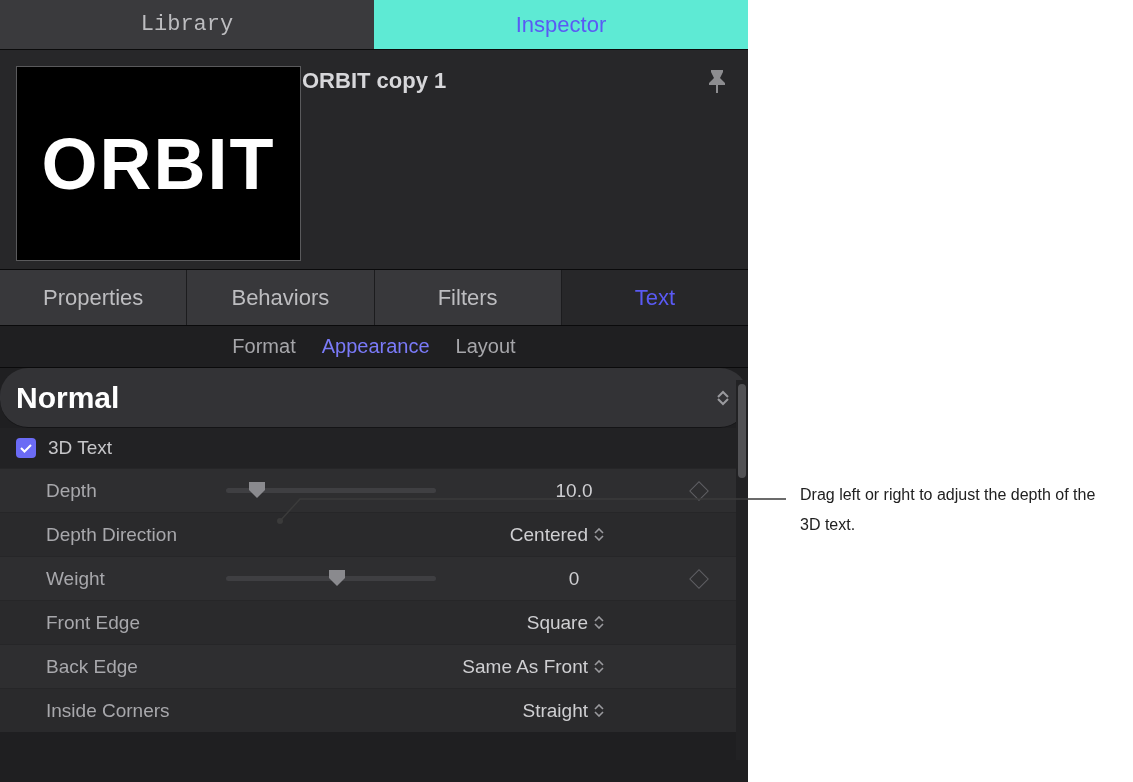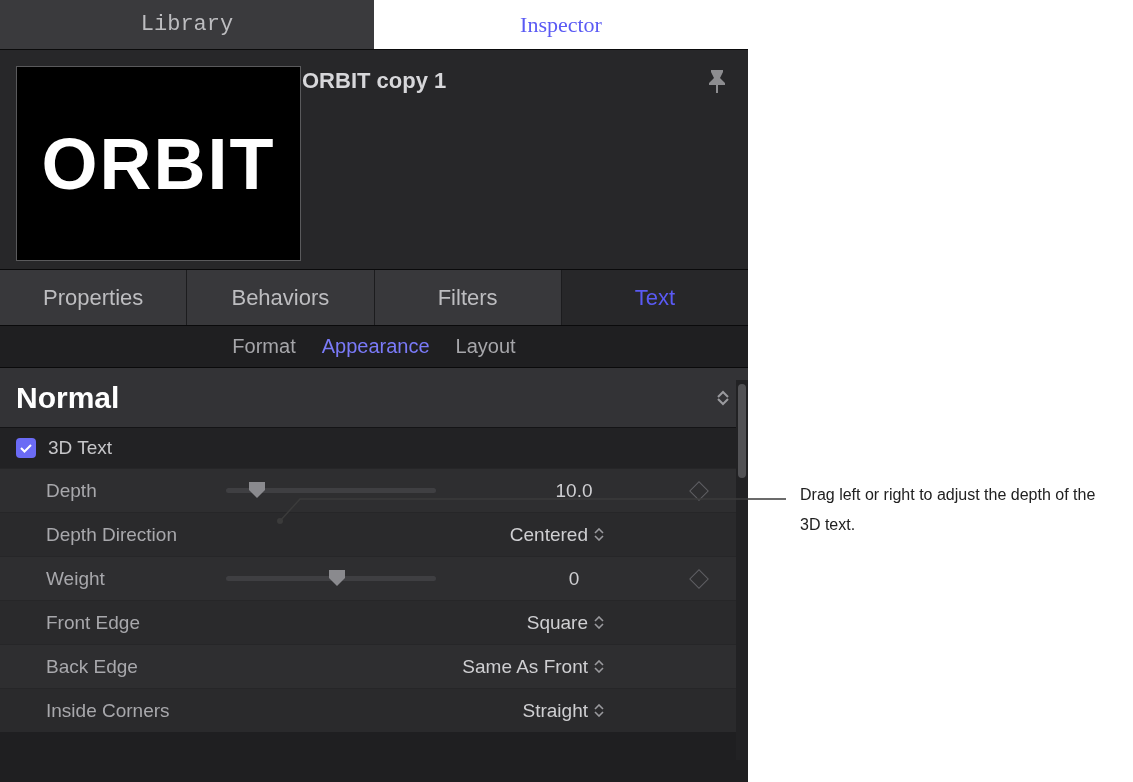--- a/index.html
+++ b/index.html
@@ -28,21 +28,21 @@
       flex: 1;
       display: flex;
       align-items: center;
       justify-content: center;
       font-size: 22px;
       color: #bdbdc0;
       background: #272729;
       cursor: pointer;
     }
     .toptab.inactive { background: #3a3a3d; font-family: Liberation Mono, monospace; }
-    .toptab.active { color: #5a5af4; background: #ffffff; font-family: Liberation Serif, serif; }
+    .toptab.active { color: #5a5af4; background: #5eead4; }
 
     .header {
       position: relative;
       height: 220px;
       background: #272729;
       border-bottom: 1px solid #0a0a0b;
     }
     .preview {
       position: absolute;
       left: 16px; top: 16px;
@@ -114,20 +114,21 @@
     .content { position: relative; }
 
     .style-row {
       height: 60px;
       background: #333336;
       display: flex;
       align-items: center;
       justify-content: space-between;
       padding: 0 16px;
       border-bottom: 1px solid #141416;
+      border-radius: 28px;
     }
     .style-label { color: #fff; font-size: 30px; font-weight: 600; }
     .stepper {
       width: 18px;
       display: flex; flex-direction: column; align-items: center;
       cursor: pointer;
     }
     .chev { width: 12px; height: 8px; }
 
     .section-row {

